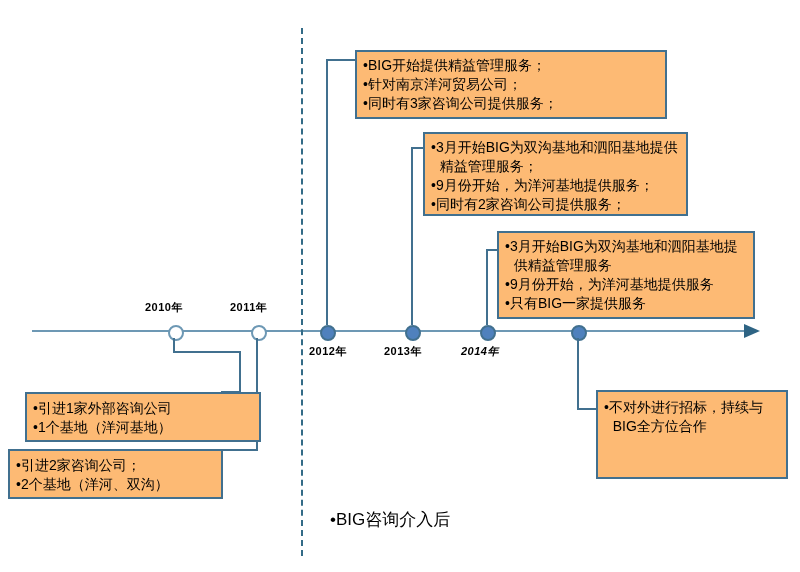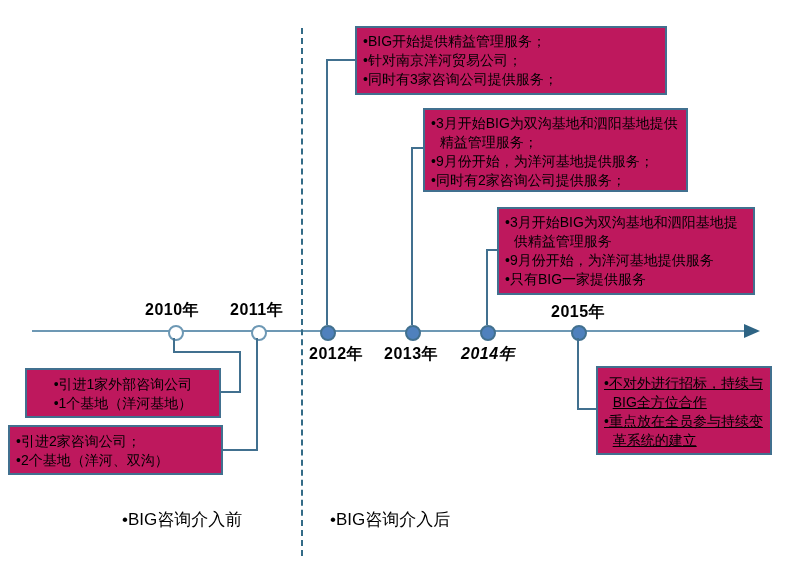--- a/index.html
+++ b/index.html
@@ -41,34 +41,35 @@
     border-radius: 50%;
     top: 325px;
     border: 2px solid #41708f;
     box-sizing: content-box;
   }
   .marker.open   { background: #ffffff; border-color: #6d98b4; }
   .marker.filled { background: #4f81bd; }
   
   .year {
     position: absolute;
-    font-size: 16px;
+    font-size: 11px;
     font-weight: bold;
     white-space: nowrap;
     letter-spacing: 0.5px;
   }
   
   .callout {
     position: absolute;
-    background: #be185d;
+    background: #fdba74;
     border: 2px solid #41708f;
     box-sizing: border-box;
     padding: 4px 6px 3px 6px;
     font-size: 14px;
     line-height: 19px;
+    margin-top: 24px;
   }
   .callout .bullet-line {
     padding-left: 0.62em;
     text-indent: -0.62em;
   }
   
   .seg {
     position: absolute;
     background: #41708f;
   }
@@ -134,31 +135,29 @@
     <div class="bullet-line">•9月份开始，为洋河基地提供服务；</div>
     <div class="bullet-line">•同时有2家咨询公司提供服务；</div>
   </div>
 
   <div class="callout" style="left:497px; top:207px; width:258px; height:88px;">
     <div class="bullet-line">•3月开始BIG为双沟基地和泗阳基地提供精益管理服务</div>
     <div class="bullet-line">•9月份开始，为洋河基地提供服务</div>
     <div class="bullet-line">•只有BIG一家提供服务</div>
   </div>
 
-  <div class="callout" style="left:596px; top:366px; width:176px; height:89px; padding-top:6px;text-decoration:underline;">
+  <div class="callout" style="left:596px; top:366px; width:192px; height:89px; padding-top:6px;">
     <div class="bullet-line">•不对外进行招标，持续与BIG全方位合作</div>
-    <div class="bullet-line">•重点放在全员参与持续变革系统的建立</div>
   </div>
 
-  <div class="callout" style="left:25px; top:368px; width:196px; height:50px; padding-top:5px;text-align:center;">
+  <div class="callout" style="left:25px; top:368px; width:236px; height:50px; padding-top:5px;">
     <div class="bullet-line">•引进1家外部咨询公司</div>
     <div class="bullet-line">•1个基地（洋河基地）</div>
   </div>
 
   <div class="callout" style="left:8px; top:425px; width:215px; height:50px; padding-top:5px;">
     <div class="bullet-line">•引进2家咨询公司；</div>
     <div class="bullet-line">•2个基地（洋河、双沟）</div>
   </div>
 
-  <div class="phase-label" style="left:122px; top:508px;">•BIG咨询介入前</div>
   <div class="phase-label" style="left:330px; top:508px;">•BIG咨询介入后</div>
 
 </div>
 
 </body></html>

